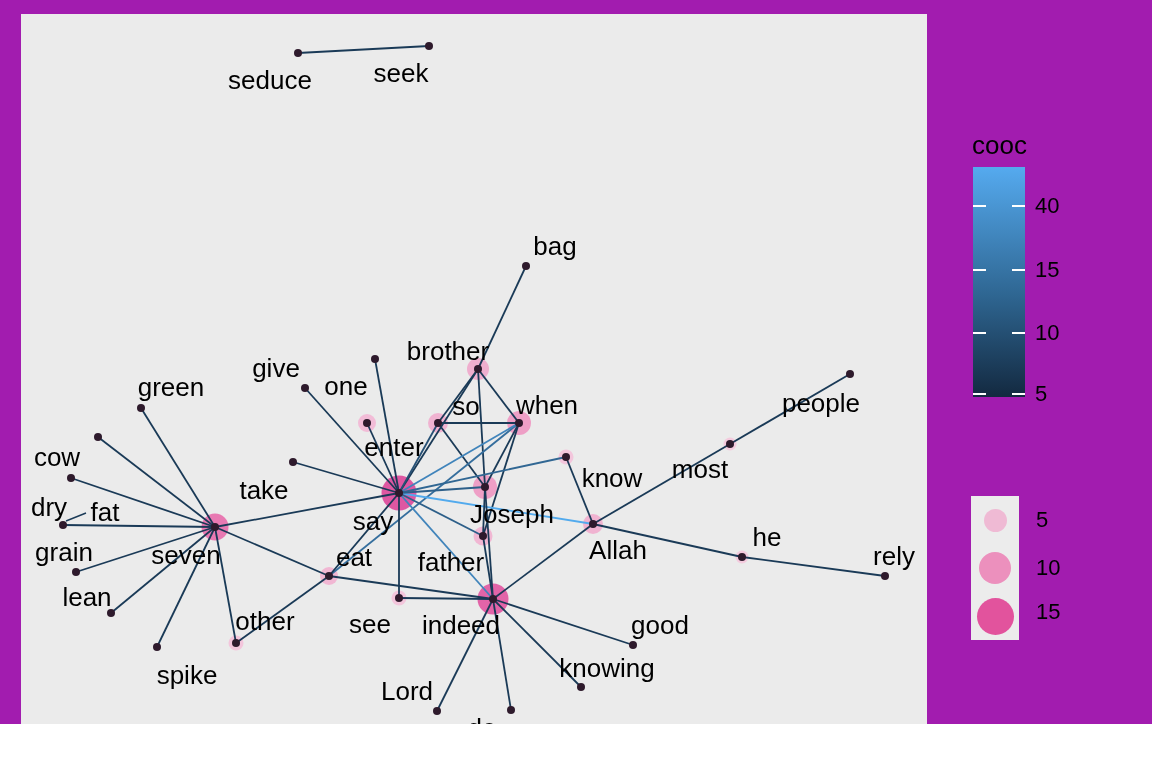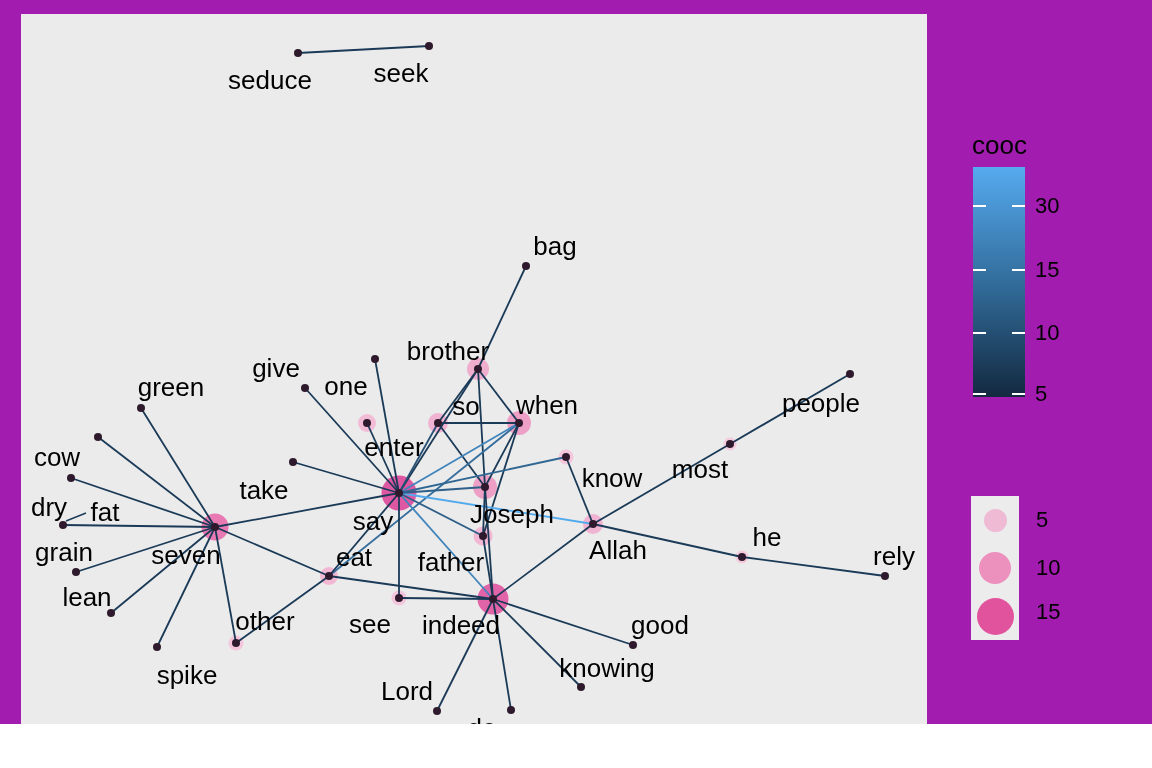--- a/index.html
+++ b/index.html
@@ -183,21 +183,21 @@
     <div class="cb-dash left" style="top:38px"></div>
     <div class="cb-dash right" style="top:38px"></div>
     <div class="cb-dash left" style="top:102px"></div>
     <div class="cb-dash right" style="top:102px"></div>
     <div class="cb-dash left" style="top:165px"></div>
     <div class="cb-dash right" style="top:165px"></div>
     <div class="cb-dash left" style="top:226px"></div>
     <div class="cb-dash right" style="top:226px"></div>
   </div>
 
-  <span class="cb-tick" style="top:195px">30</span>
+  <span class="cb-tick" style="top:195px">40</span>
   <span class="cb-tick" style="top:259px">15</span>
   <span class="cb-tick" style="top:322px">10</span>
   <span class="cb-tick" style="top:383px">5</span>
 
 
   <div class="deg-key" style="top:496px">
     <div class="deg-dot" style="height: 23px; width: 23px; background: rgb(239, 186, 212);"></div>
   </div>
   <div class="deg-key" style="top:544px">
     <div class="deg-dot" style="height: 32px; width: 32px; background: rgb(236, 144, 189);"></div>

